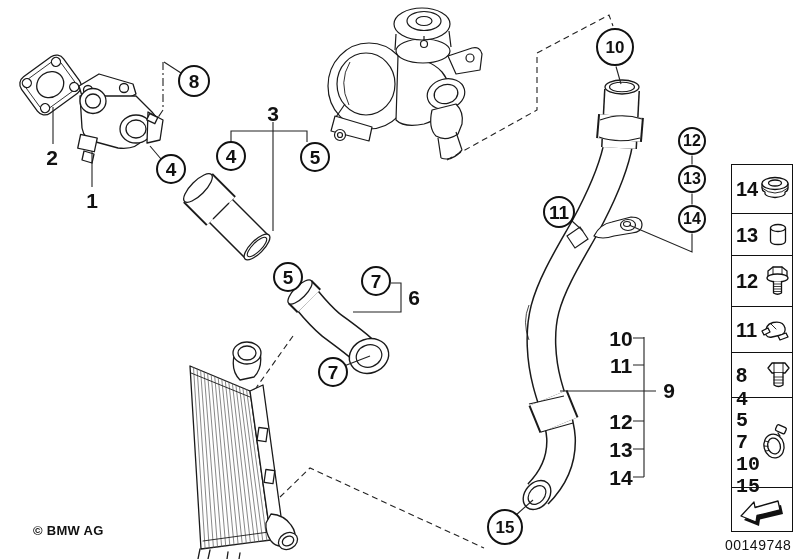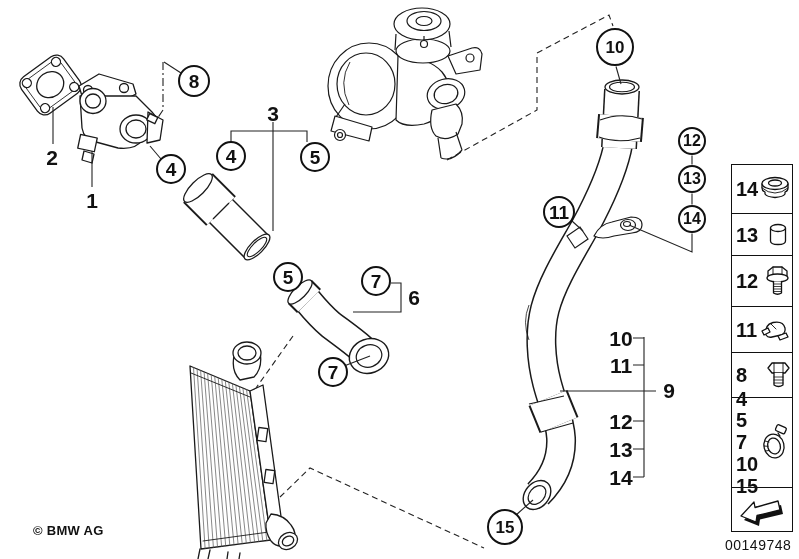--- a/index.html
+++ b/index.html
@@ -21,21 +21,21 @@
   
   .legend{position:absolute;left:731px;top:164px;width:62px;height:368px;
           border:1.5px solid #111;box-sizing:border-box;background:#fff;z-index:2;
           display:flex;flex-direction:column;}
   .lrow{display:flex;align-items:center;box-sizing:border-box;padding:0 2px 0 4px;}
   .lrow + .lrow{border-top:1.5px solid #111;}
   .lnum{font:bold 20px/1 "Liberation Sans",sans-serif;}
   .licon{margin-left:auto;display:flex;align-items:center;}
   .lrow.multi{align-items:center;padding-left:4px;}
   .multi .numcol{display:flex;flex-direction:column;gap:1px;}
-  .multi .numcol .lnum{line-height:21px;}
+  .multi .numcol .lnum{line-height:21px;font-family:Liberation Mono, monospace;}
   .lrow.arrowrow{justify-content:center;padding:0;}
   .copyright{position:absolute;left:33px;top:523px;
              font:700 13px/1.2 "Liberation Sans",sans-serif;letter-spacing:.3px;z-index:3;text-align:right;}
   .docnum{position:absolute;left:725px;top:537px;width:74px;text-align:left;
           font:400 14px/1.2 "Liberation Sans",sans-serif;letter-spacing:.5px;z-index:3;}
   .ic{stroke:#111;fill:#fff;stroke-width:1.3;stroke-linejoin:round;stroke-linecap:round;}
 </style>
 </head>
 <body>
 

